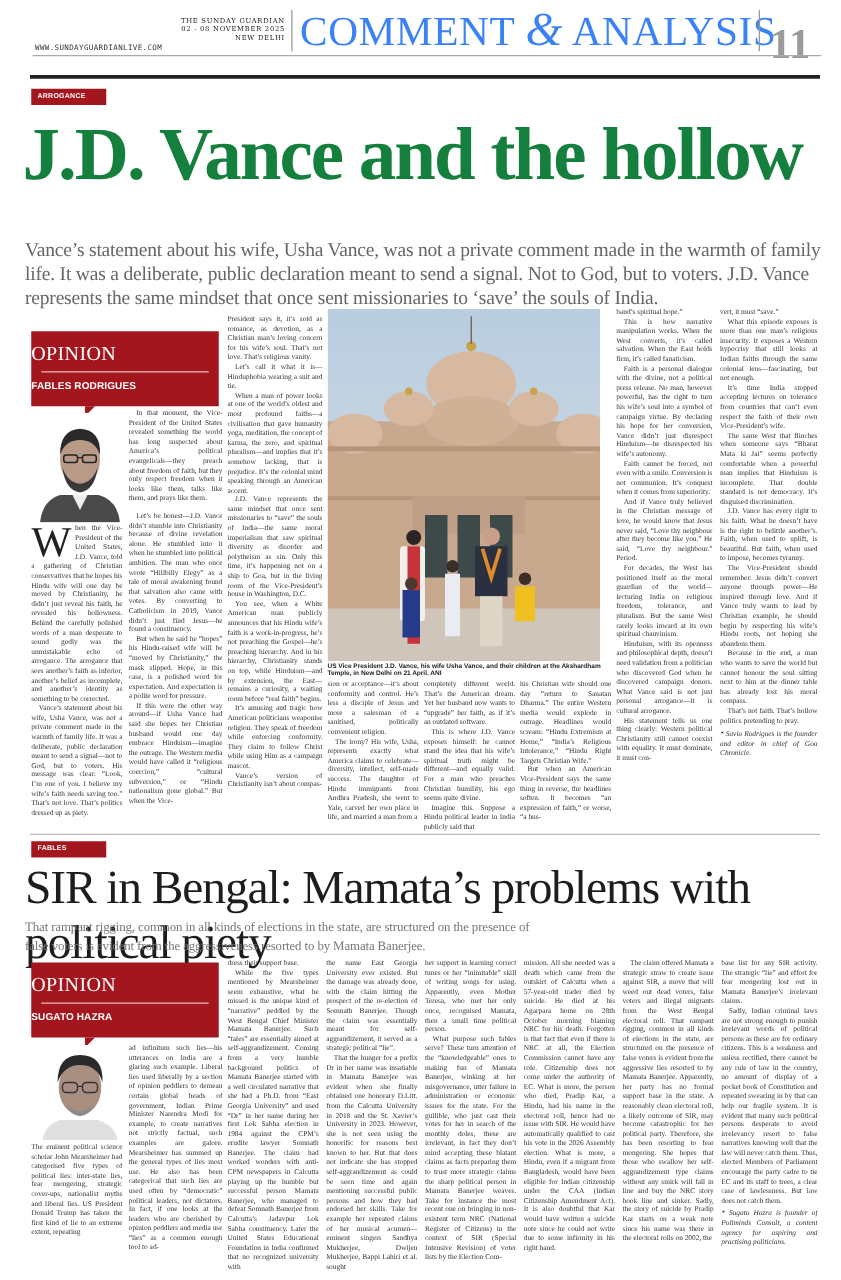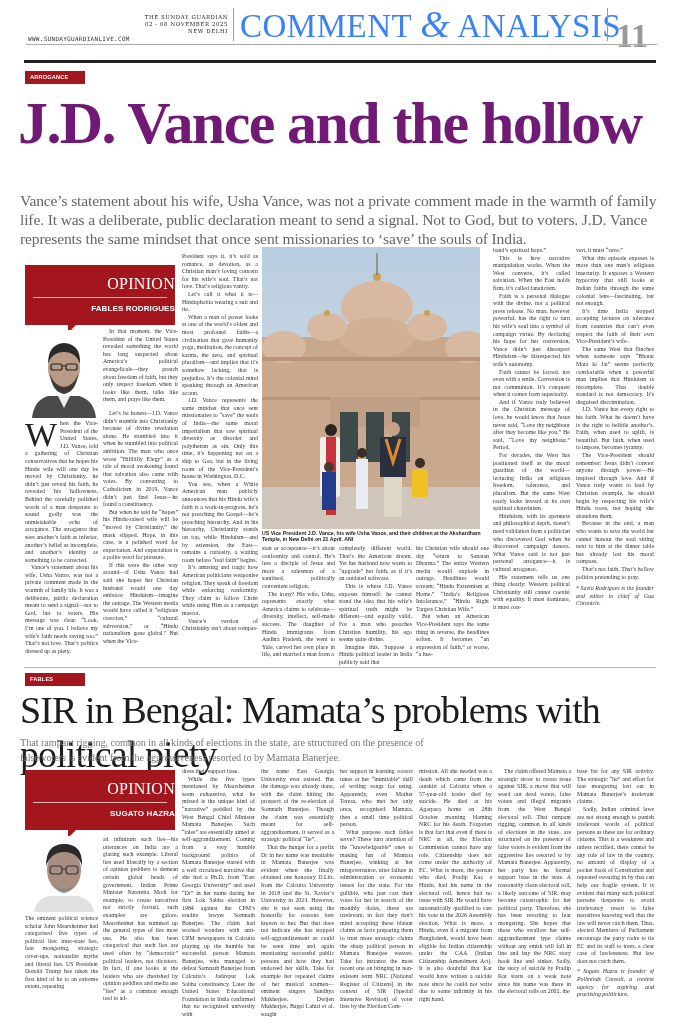--- a/index.html
+++ b/index.html
@@ -12,27 +12,27 @@
   .mast-title{left:240px;top:6px;font-family:"Liberation Serif",serif;font-size:33px;letter-spacing:.5px;color:#3b82f6;line-height:36px;white-space:nowrap;}
   .mast-title .amp{font-style:italic;font-size:38px;}
   .mast-sep2{left:607px;top:8px;width:1px;height:33px;background:#999;}
   .mast-page{left:616px;top:16px;font-family:"Liberation Serif",serif;font-weight:bold;font-size:34px;color:#9a9a9a;line-height:40px;}
   .mast-rule{left:26px;top:44px;width:631px;height:0;border-top:1px solid #aaa;}
   .top-rule{left:24px;top:60px;width:632px;height:3px;background:#222;}
   
   .kicker{background:#a4161e;color:#fff;font-family:"Liberation Sans",sans-serif;font-weight:bold;font-size:5.6px;letter-spacing:.2px;padding:0 5px;height:13px;line-height:13px;width:60px;box-sizing:border-box;}
   .k1{left:25px;top:71px;}
   .k2{left:25px;top:673px;}
-  .headline1{left:18px;top:96px;width:640px;font-family:"Liberation Serif",serif;font-weight:bold;font-size:60px;line-height:54px;letter-spacing:-1.6px;color:#701a75;}
+  .headline1{left:18px;top:96px;width:640px;font-family:"Liberation Serif",serif;font-weight:bold;font-size:60px;line-height:54px;letter-spacing:-1.6px;color:#15803d;}
   .standfirst1{left:20px;top:191px;width:640px;font-family:"Liberation Serif",serif;font-size:15.6px;line-height:19px;color:#666;letter-spacing:-.15px;}
   .headline2{left:20px;top:688px;width:640px;font-family:"Liberation Serif",serif;font-size:38px;line-height:44px;letter-spacing:-.9px;color:#1d1d1d;}
   .standfirst2{left:20px;top:736px;width:420px;font-family:Liberation Serif, serif;font-size:10.3px;line-height:14.5px;color:#777;letter-spacing:-.1px;}
   .sec-rule{left:24px;top:667px;width:632px;height:0;border-top:1px solid #bbb;}
   
-  .opbox{background:#a4161e;width:150px;height:60px;color:#fff;text-align:right;}
+  .opbox{background:#a4161e;width:150px;height:60px;color:#fff;text-align:left;}
   .opbox .lbl{font-family:"Liberation Serif",serif;font-size:16px;line-height:18px;padding-top:10px;letter-spacing:.3px;}
   .opbox .ln{margin:4px 8px 0 8px;height:1px;background:#e8b8b8;}
   .opbox .auth{font-family:"Liberation Sans",sans-serif;font-weight:bold;font-size:8px;padding-top:6px;letter-spacing:.1px;}
   .opbox .tail{position:absolute;left:43px;bottom:-8px;width:0;height:0;border-left:0 solid transparent;border-right:8px solid transparent;border-top:8px solid #a4161e;}
   .op1{left:25px;top:265px;}
   .op2{left:25px;top:770px;}
   
   .portrait{width:75px;height:88px;overflow:hidden;}
   .p1{left:26px;top:330px;}
   .p2{left:26px;top:836px;}

